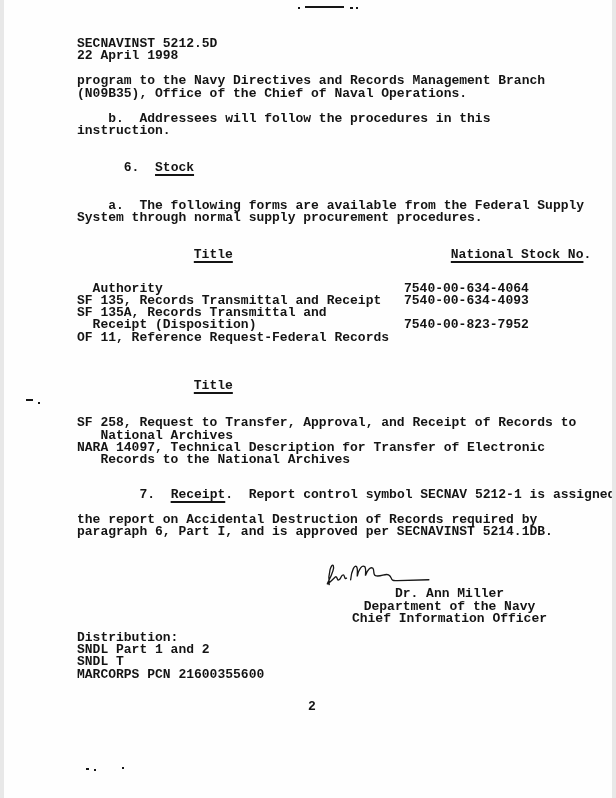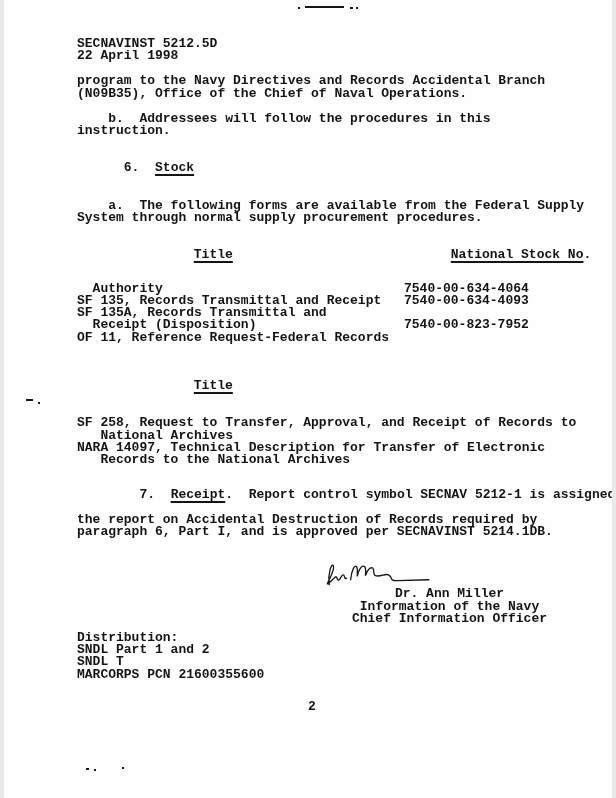--- a/index.html
+++ b/index.html
@@ -56,21 +56,21 @@
   <div class="artifact" style="left:118px;top:767px;width:2px;height:2px;"></div>
 
   <div class="content">
 
     <div class="line">SECNAVINST 5212.5D</div>
     <div class="line">22 April 1998</div>
 
     <div class="gap13"></div>
 
     <div>
-      <div class="line">program to the Navy Directives and Records Accidental Branch</div>
+      <div class="line">program to the Navy Directives and Records Management Branch</div>
       <div class="line">(N09B35), Office of the Chief of Naval Operations.</div>
     </div>
 
     <div class="gap13"></div>
 
     <div>
       <div class="line">    b.  Addressees will follow the procedures in this</div>
       <div class="line">instruction.</div>
     </div>
 
@@ -142,21 +142,21 @@
       <div class="line">the report on Accidental Destruction of Records required by</div>
       <div class="line">paragraph 6, Part I, and is approved per SECNAVINST 5214.1DB.</div>
     </div>
 
     <div class="sig-block">
       <svg class="sig-svg" viewBox="0 0 140 34" xmlns="http://www.w3.org/2000/svg">
         <path d="M12,30 C10,16 15,3 17,7 C19,11 13,22 10,28 C8,32 16,24 19,21 C22,18 21,26 24,24 C27,22 26,18 29,18 C31,18 30,24 33,22" fill="none" stroke="#161616" stroke-width="1.6" stroke-linecap="round"></path>
         <path d="M38,24 C39,12 43,6 45,8 C47,10 46,16 46,20 C48,10 52,6 55,8 C57,10 56,16 56,19 C58,12 62,8 65,10 C67,12 65,18 68,19 C74,21 80,16 84,18 C90,21 84,26 95,25 L133,24" fill="none" stroke="#161616" stroke-width="1.6" stroke-linecap="round"></path>
       </svg>
       <div class="line">Dr. Ann Miller</div>
-      <div class="line">Information of the Navy</div>
+      <div class="line">Department of the Navy</div>
       <div class="line">Chief Information Officer</div>
     </div>
 
     <div class="gap7"></div>
 
     <div>
       <div class="line">Distribution:</div>
       <div class="line">SNDL Part 1 and 2</div>
       <div class="line">SNDL T</div>
       <div class="line">MARCORPS PCN 21600355600</div>

